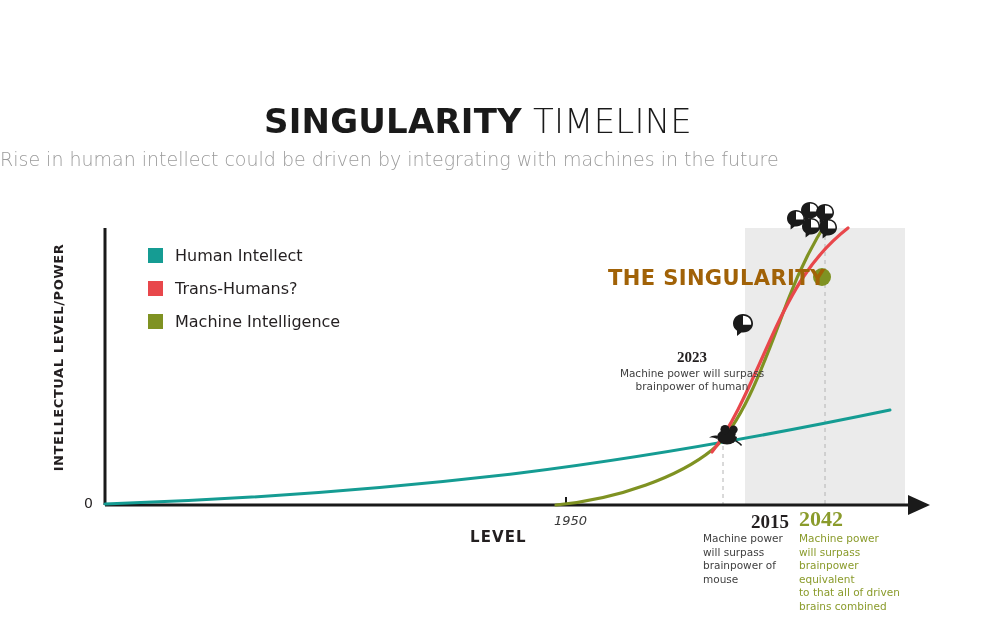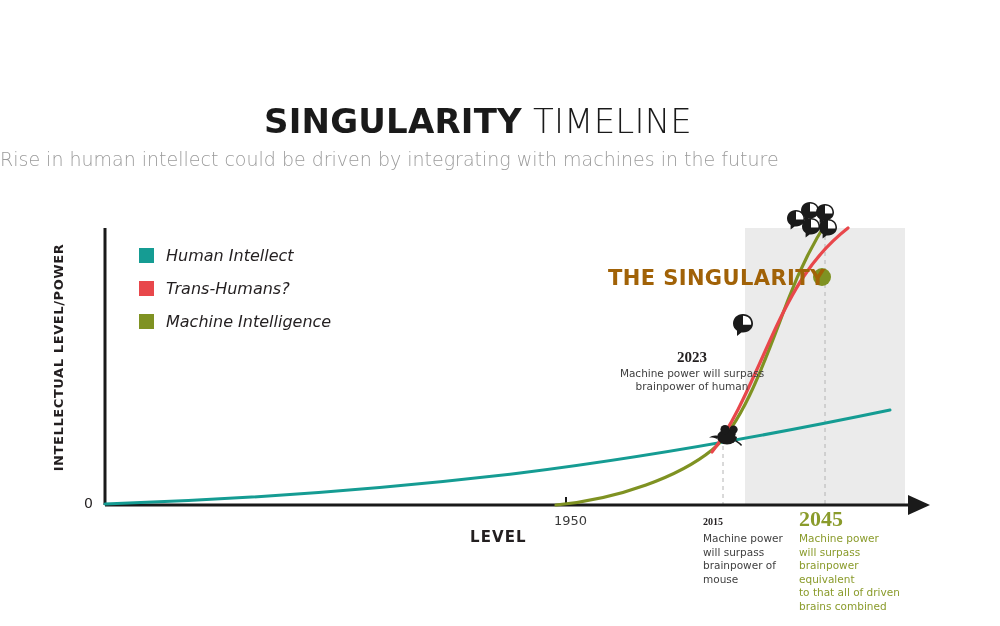--- a/index.html
+++ b/index.html
@@ -100,28 +100,28 @@
     letter-spacing: 1.1px;
     color: #231f20;
   }
   .tick-1950 {
     position: absolute;
     left: 554px;
     top: 513px;
     font-size: 13px;
     font-weight: 400;
     color: #3a3a3a;
+    font-style: italic;
   }
 
   
   .legend {
     position: absolute;
-    left: 139px;
+    left: 148px;
     top: 246px;
-    font-style: italic;
   }
   .legend-row {
     display: flex;
     align-items: center;
     margin-bottom: 15px;
     height: 18px;
   }
   .legend-swatch {
     width: 15px;
     height: 15px;
@@ -176,22 +176,23 @@
     line-height: 13px;
   }
 
   .anno-2015 {
     left: 703px;
     top: 512px;
     width: 86px;
     text-align: left;
   }
   .anno-2015 .anno-year {
-    font-size: 10px;
+    font-size: 19px;
     line-height: 20px;
+    margin-left: 48px;
   }
   .anno-2015 .anno-body {
     font-size: 10.5px;
     line-height: 13.5px;
   }
 
   .anno-2045 {
     left: 799px;
     top: 506px;
     width: 112px;
@@ -323,21 +324,21 @@
 
   <div class="anno anno-2015">
     <div class="anno-year">2015</div>
     <div class="anno-body">Machine power</div>
     <div class="anno-body">will surpass</div>
     <div class="anno-body">brainpower of</div>
     <div class="anno-body">mouse</div>
   </div>
 
   <div class="anno anno-2045">
-    <div class="anno-year">2045</div>
+    <div class="anno-year">2042</div>
     <div class="anno-body">Machine power</div>
     <div class="anno-body">will surpass</div>
     <div class="anno-body">brainpower equivalent</div>
     <div class="anno-body">to that all of driven</div>
     <div class="anno-body">brains combined</div>
   </div>
 
 </div>
 
 </body></html>

